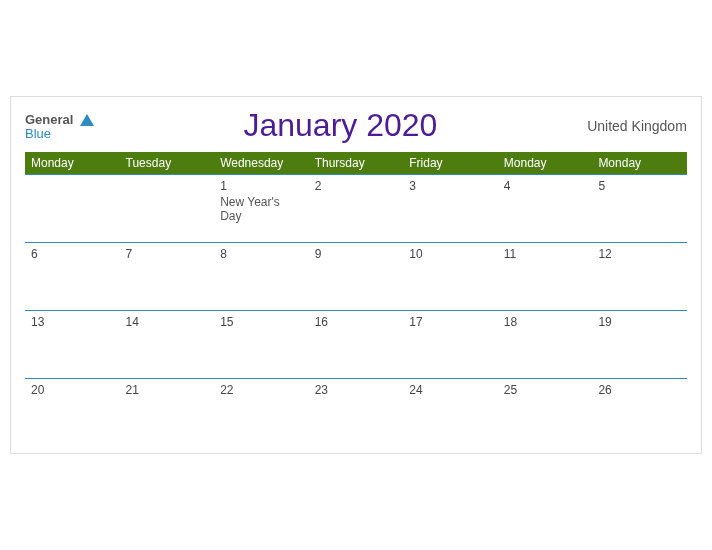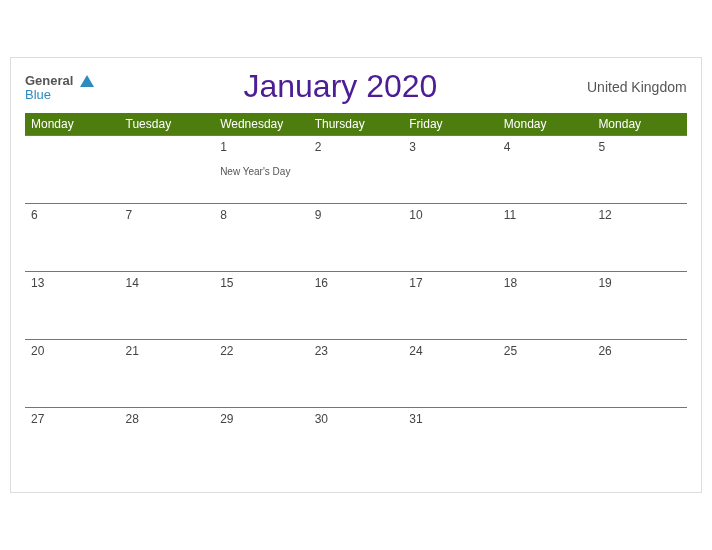--- a/index.html
+++ b/index.html
@@ -9,21 +9,21 @@
       width: 712px;
       height: 550px;
       display: flex;
       align-items: center;
       justify-content: center;
     }
     .calendar-wrapper {
       width: 692px;
       background: #fff;
       border: 1px solid #ddd;
-      padding: 10px 14px 16px 14px;
+      padding: 10px 14px 6px 14px;
     }
     .calendar-header {
       display: flex;
       align-items: center;
       justify-content: space-between;
       margin-bottom: 8px;
     }
     .logo {
       display: flex;
       flex-direction: column;
@@ -42,21 +42,21 @@
     .calendar-title {
       font-size: 32px;
       font-weight: normal;
       color: #4c1d95;
       text-align: center;
       flex: 1;
     }
     .calendar-region {
       font-size: 14px;
       color: #555;
-      text-align: left;
+      text-align: center;
       min-width: 100px;
     }
     .calendar-grid {
       width: 100%;
       border-collapse: collapse;
     }
     .calendar-grid th {
       background-color: #4d7c0f;
       color: #fff;
       font-size: 12px;
@@ -73,23 +73,23 @@
       font-size: 12px;
       color: #333;
       width: calc(100% / 7);
       background: #fff;
     }
     .day-num {
       font-size: 12px;
       color: #444;
     }
     .holiday {
-      font-size: 10px;
+      font-size: 12px;
       color: #555;
-      margin-top: 12px;
+      margin-top: 2px;
     }
   </style>
 </head>
 <body>
 
 <div class="calendar-wrapper">
   <div class="calendar-header">
     <div class="logo">
       <span>
         <span style="font-size:13px;font-weight:bold;color:#555;">General</span>
@@ -143,24 +143,15 @@
         </tr>
         <tr>
           <td><span class="day-num">20</span></td>
           <td><span class="day-num">21</span></td>
           <td><span class="day-num">22</span></td>
           <td><span class="day-num">23</span></td>
           <td><span class="day-num">24</span></td>
           <td><span class="day-num">25</span></td>
           <td><span class="day-num">26</span></td>
         </tr>
-        <tr>
-          <td><span class="day-num">27</span></td>
-          <td><span class="day-num">28</span></td>
-          <td><span class="day-num">29</span></td>
-          <td><span class="day-num">30</span></td>
-          <td><span class="day-num">31</span></td>
-          <td></td>
-          <td></td>
-        </tr>
       </tbody>
   </table>
 </div>
 
 </body></html>

